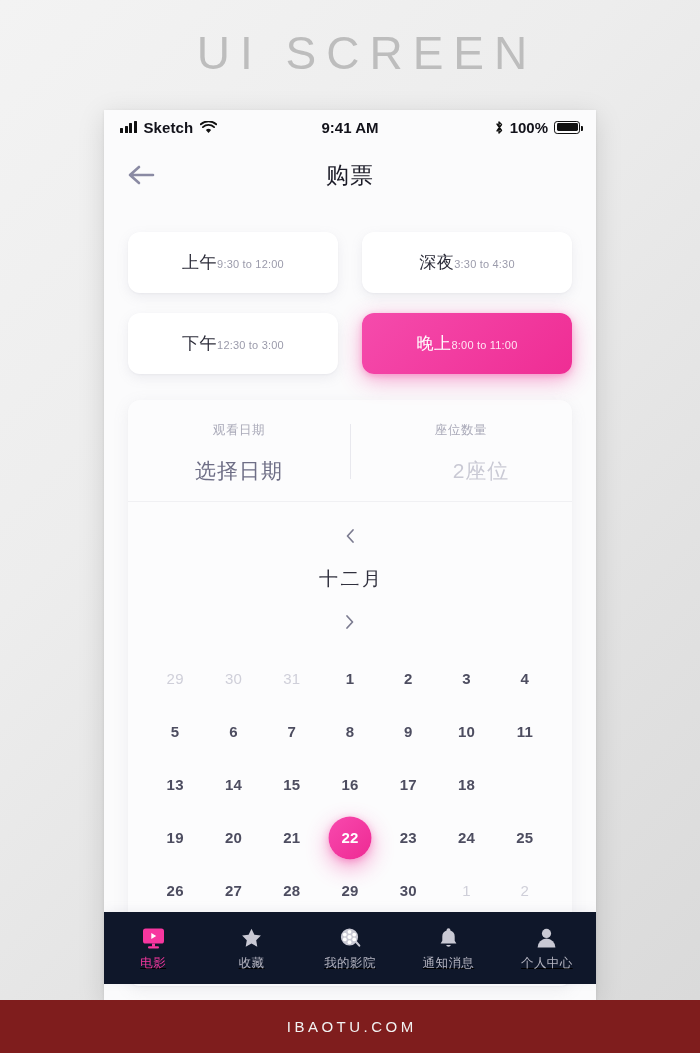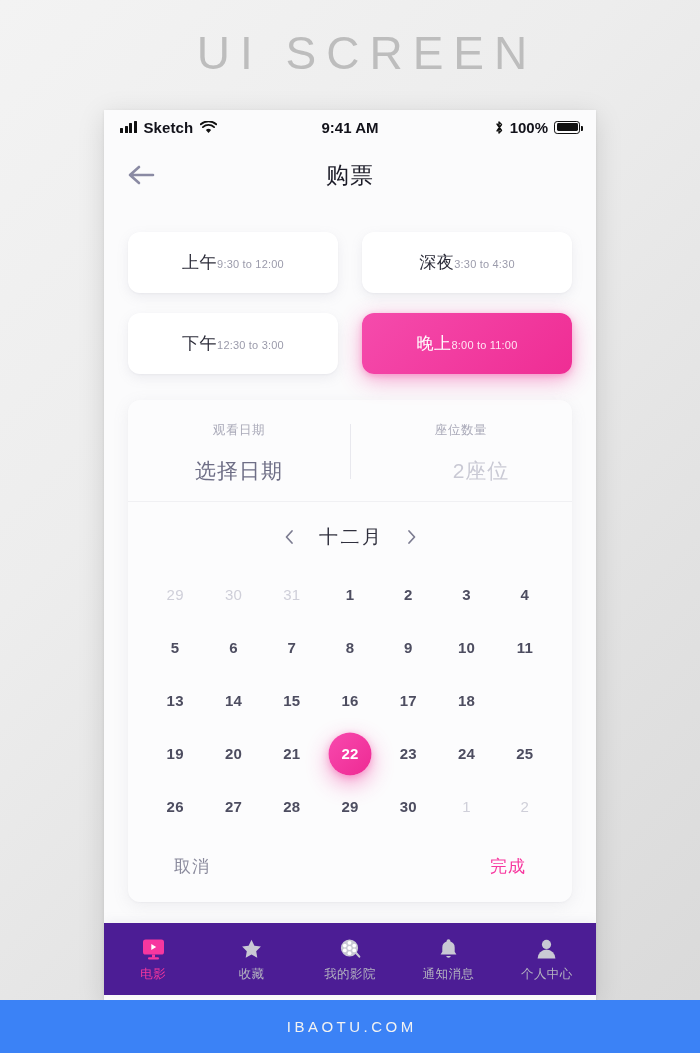--- a/index.html
+++ b/index.html
@@ -26,21 +26,21 @@
     font-weight: 400;
     color: #bdbdbd;
     text-indent: 10px;
     padding-left: 24px;
   }
 
   .footer-bar {
     position: absolute;
     left: 0; right: 0; bottom: 0;
     height: 53px;
-    background: #3b82f6;
+    background: #7f1d1d;
     display: flex;
     align-items: center;
     justify-content: center;
   }
   .footer-text {
     font-size: 15px;
     letter-spacing: 3.5px;
     color: #f2f2f2;
     text-indent: 3.5px;
   }
@@ -156,20 +156,21 @@
   }
   .ph-label { font-size: 12.5px; color: #a9a9b8; letter-spacing: .6px; }
   .ph-value { font-size: 21px; color: #6e6e86; margin-top: 18px; letter-spacing: 1px;}
   .ph-value.muted { color: #c9c9d4; padding-left: 40px; }
 
   
   .month-head {
     display: flex; align-items: center; justify-content: center;
     gap: 18px;
     padding: 22px 0 14px 0;
+    flex-direction: column;
   }
   .month-arrow {
     width: 20px; height: 24px; display:flex; align-items:center; justify-content:center;
     cursor: pointer;
   }
   .month-label { font-size: 19px; color: #30303e; letter-spacing: 2.5px; text-indent:2.5px;}
 
   
   .cal {
     padding: 4px 18px 0 18px;
@@ -205,26 +206,27 @@
   
   .panel-actions {
     display: flex; justify-content: space-between;
     padding: 22px 46px 12px 46px;
   }
   .btn-cancel { font-size: 17px; color: #8a8a9c; cursor: pointer; letter-spacing: 1px;}
   .btn-done   { font-size: 17px; color: #f7379f; cursor: pointer; letter-spacing: 1px;}
 
   
   .tabbar {
-    position: absolute; left: 0; right: 0; bottom: 5px;
+    position: absolute; left: 0; right: 0; bottom: 16px;
     height: 72px;
-    background: #4c1d95;
+    background: #0f172a;
     display: flex;
     align-items: center;
     box-shadow: 0 -2px 10px rgba(150,150,170,0.10);
+    text-decoration: underline;
   }
   .tab {
     flex: 1; display: flex; flex-direction: column;
     align-items: center; justify-content: center; gap: 5px;
     cursor: pointer;
   }
   .tab-icon { height: 25px; display:flex; align-items:flex-end; justify-content:center; }
   .tab-label { font-size: 12.5px; color: #b4b4c0; letter-spacing: .4px; }
   .tab.active .tab-label { color: #f7379f; }
 

